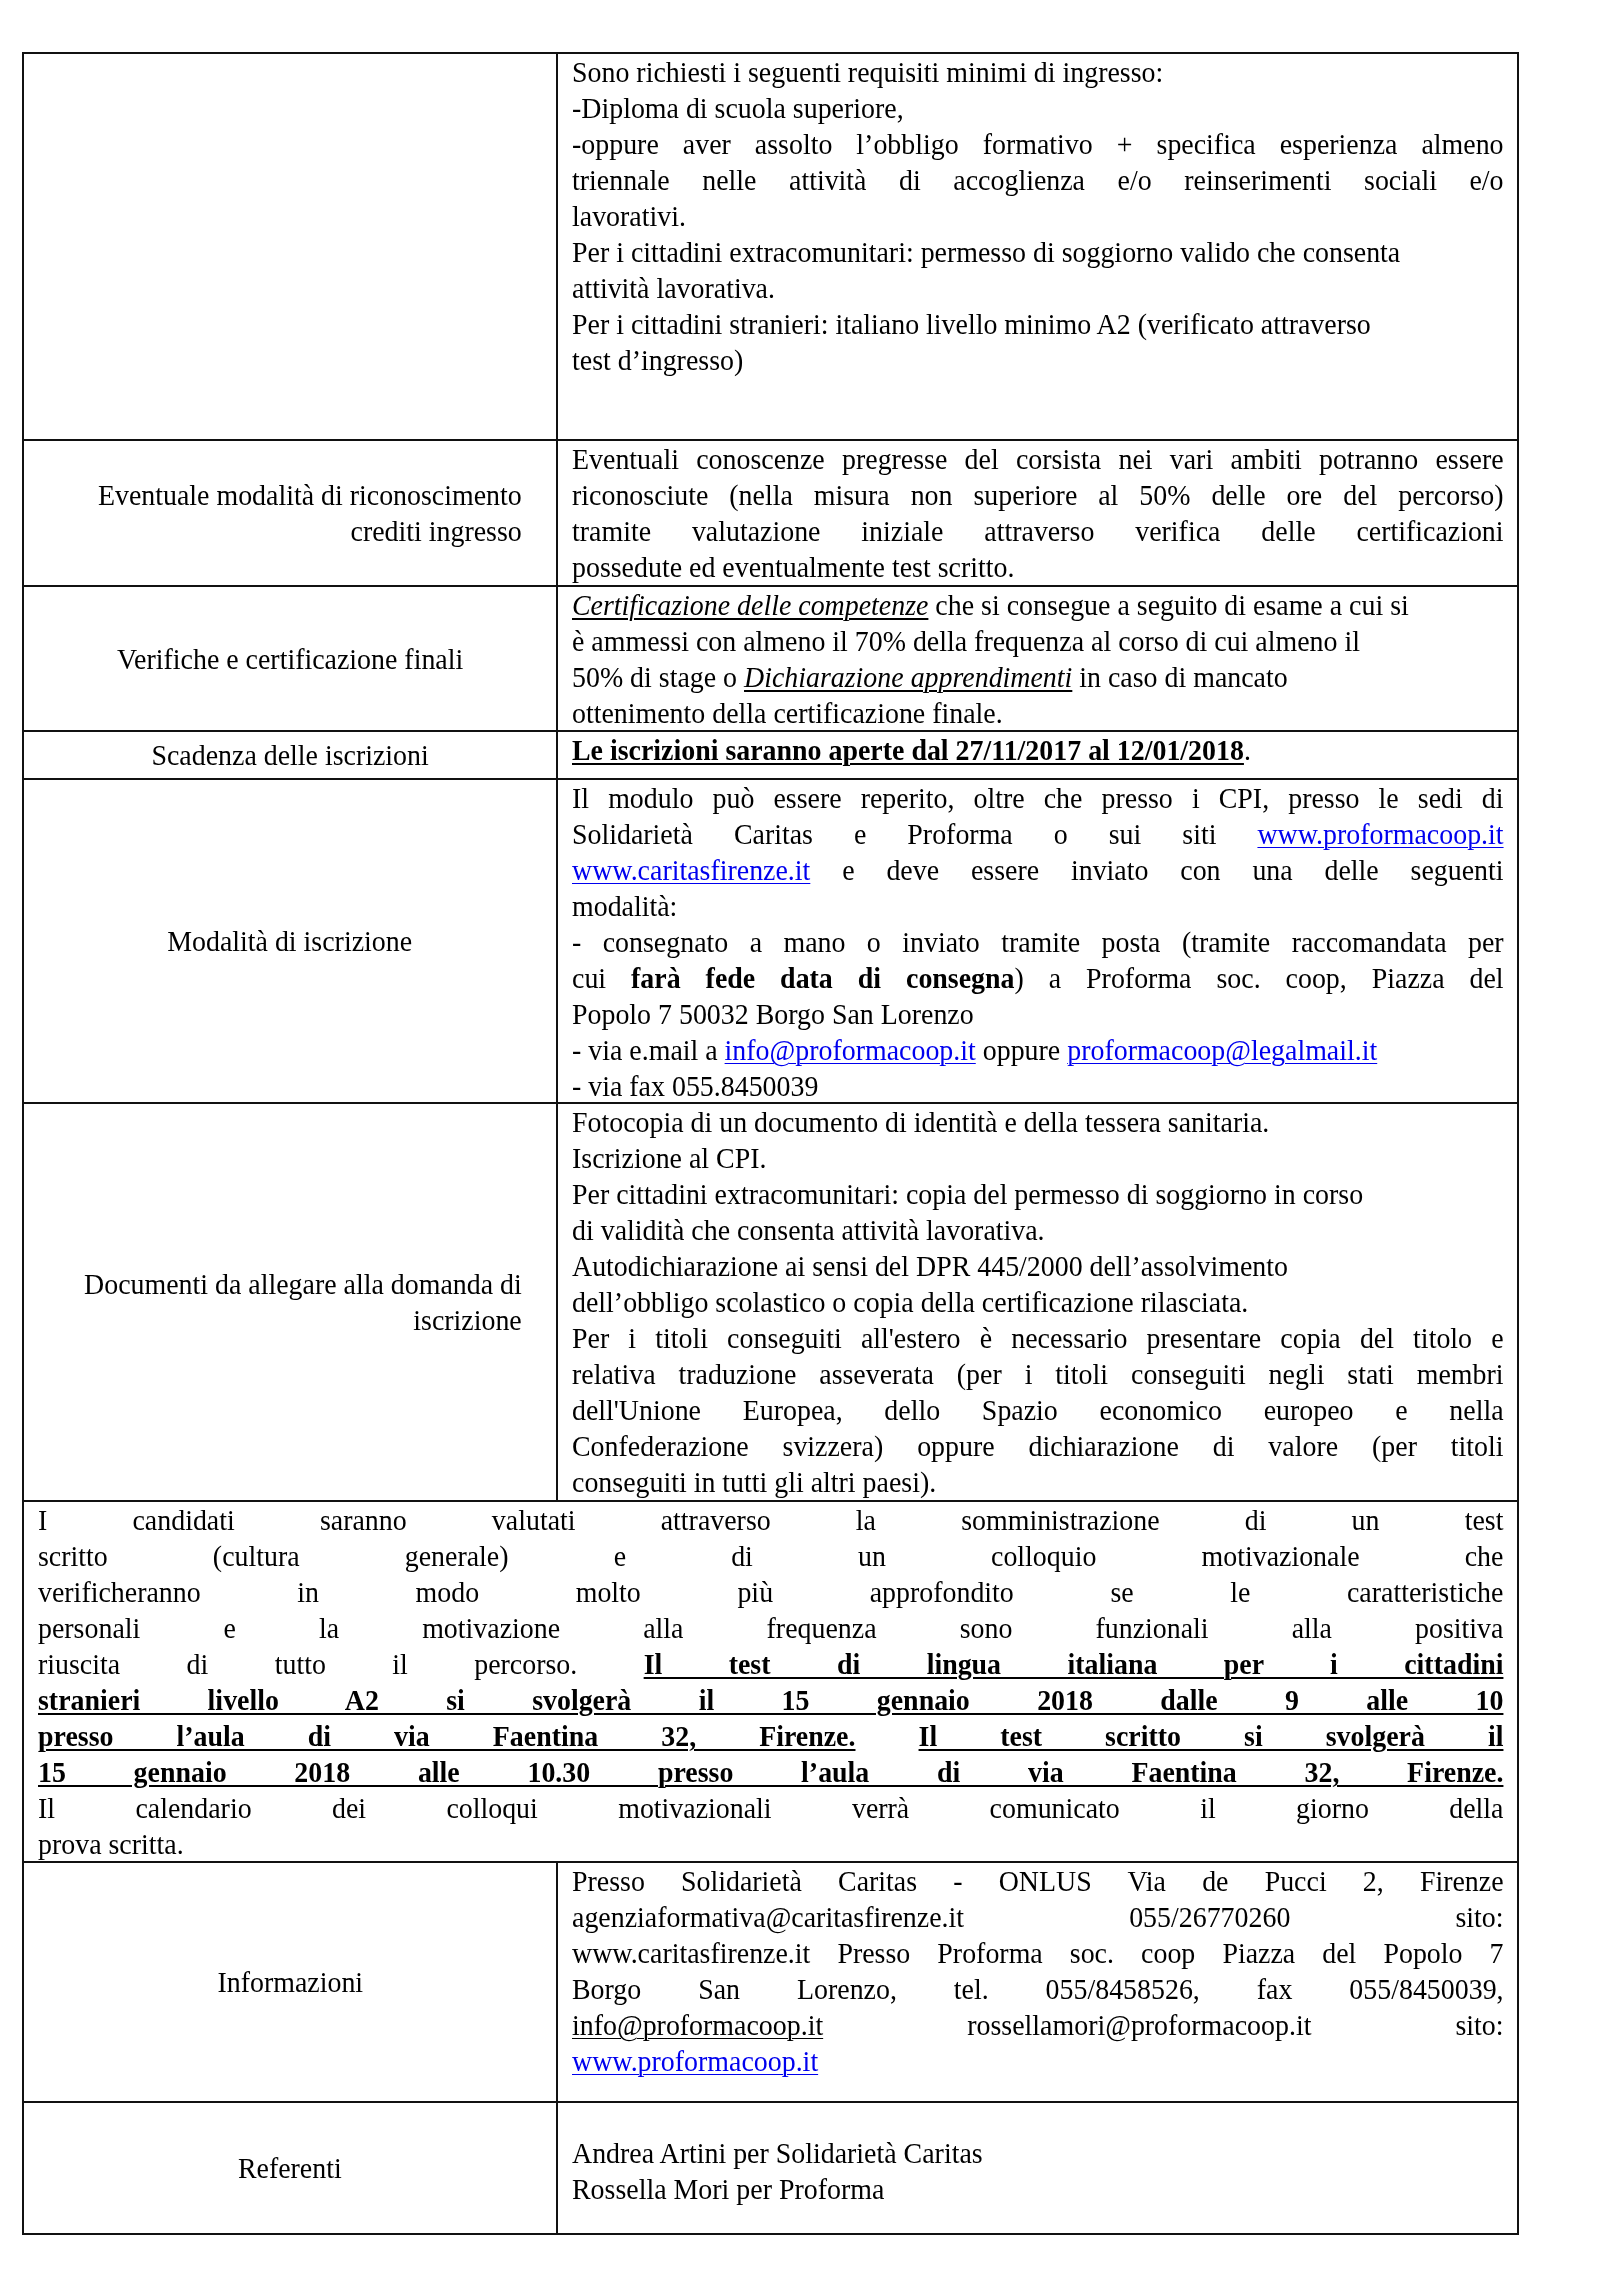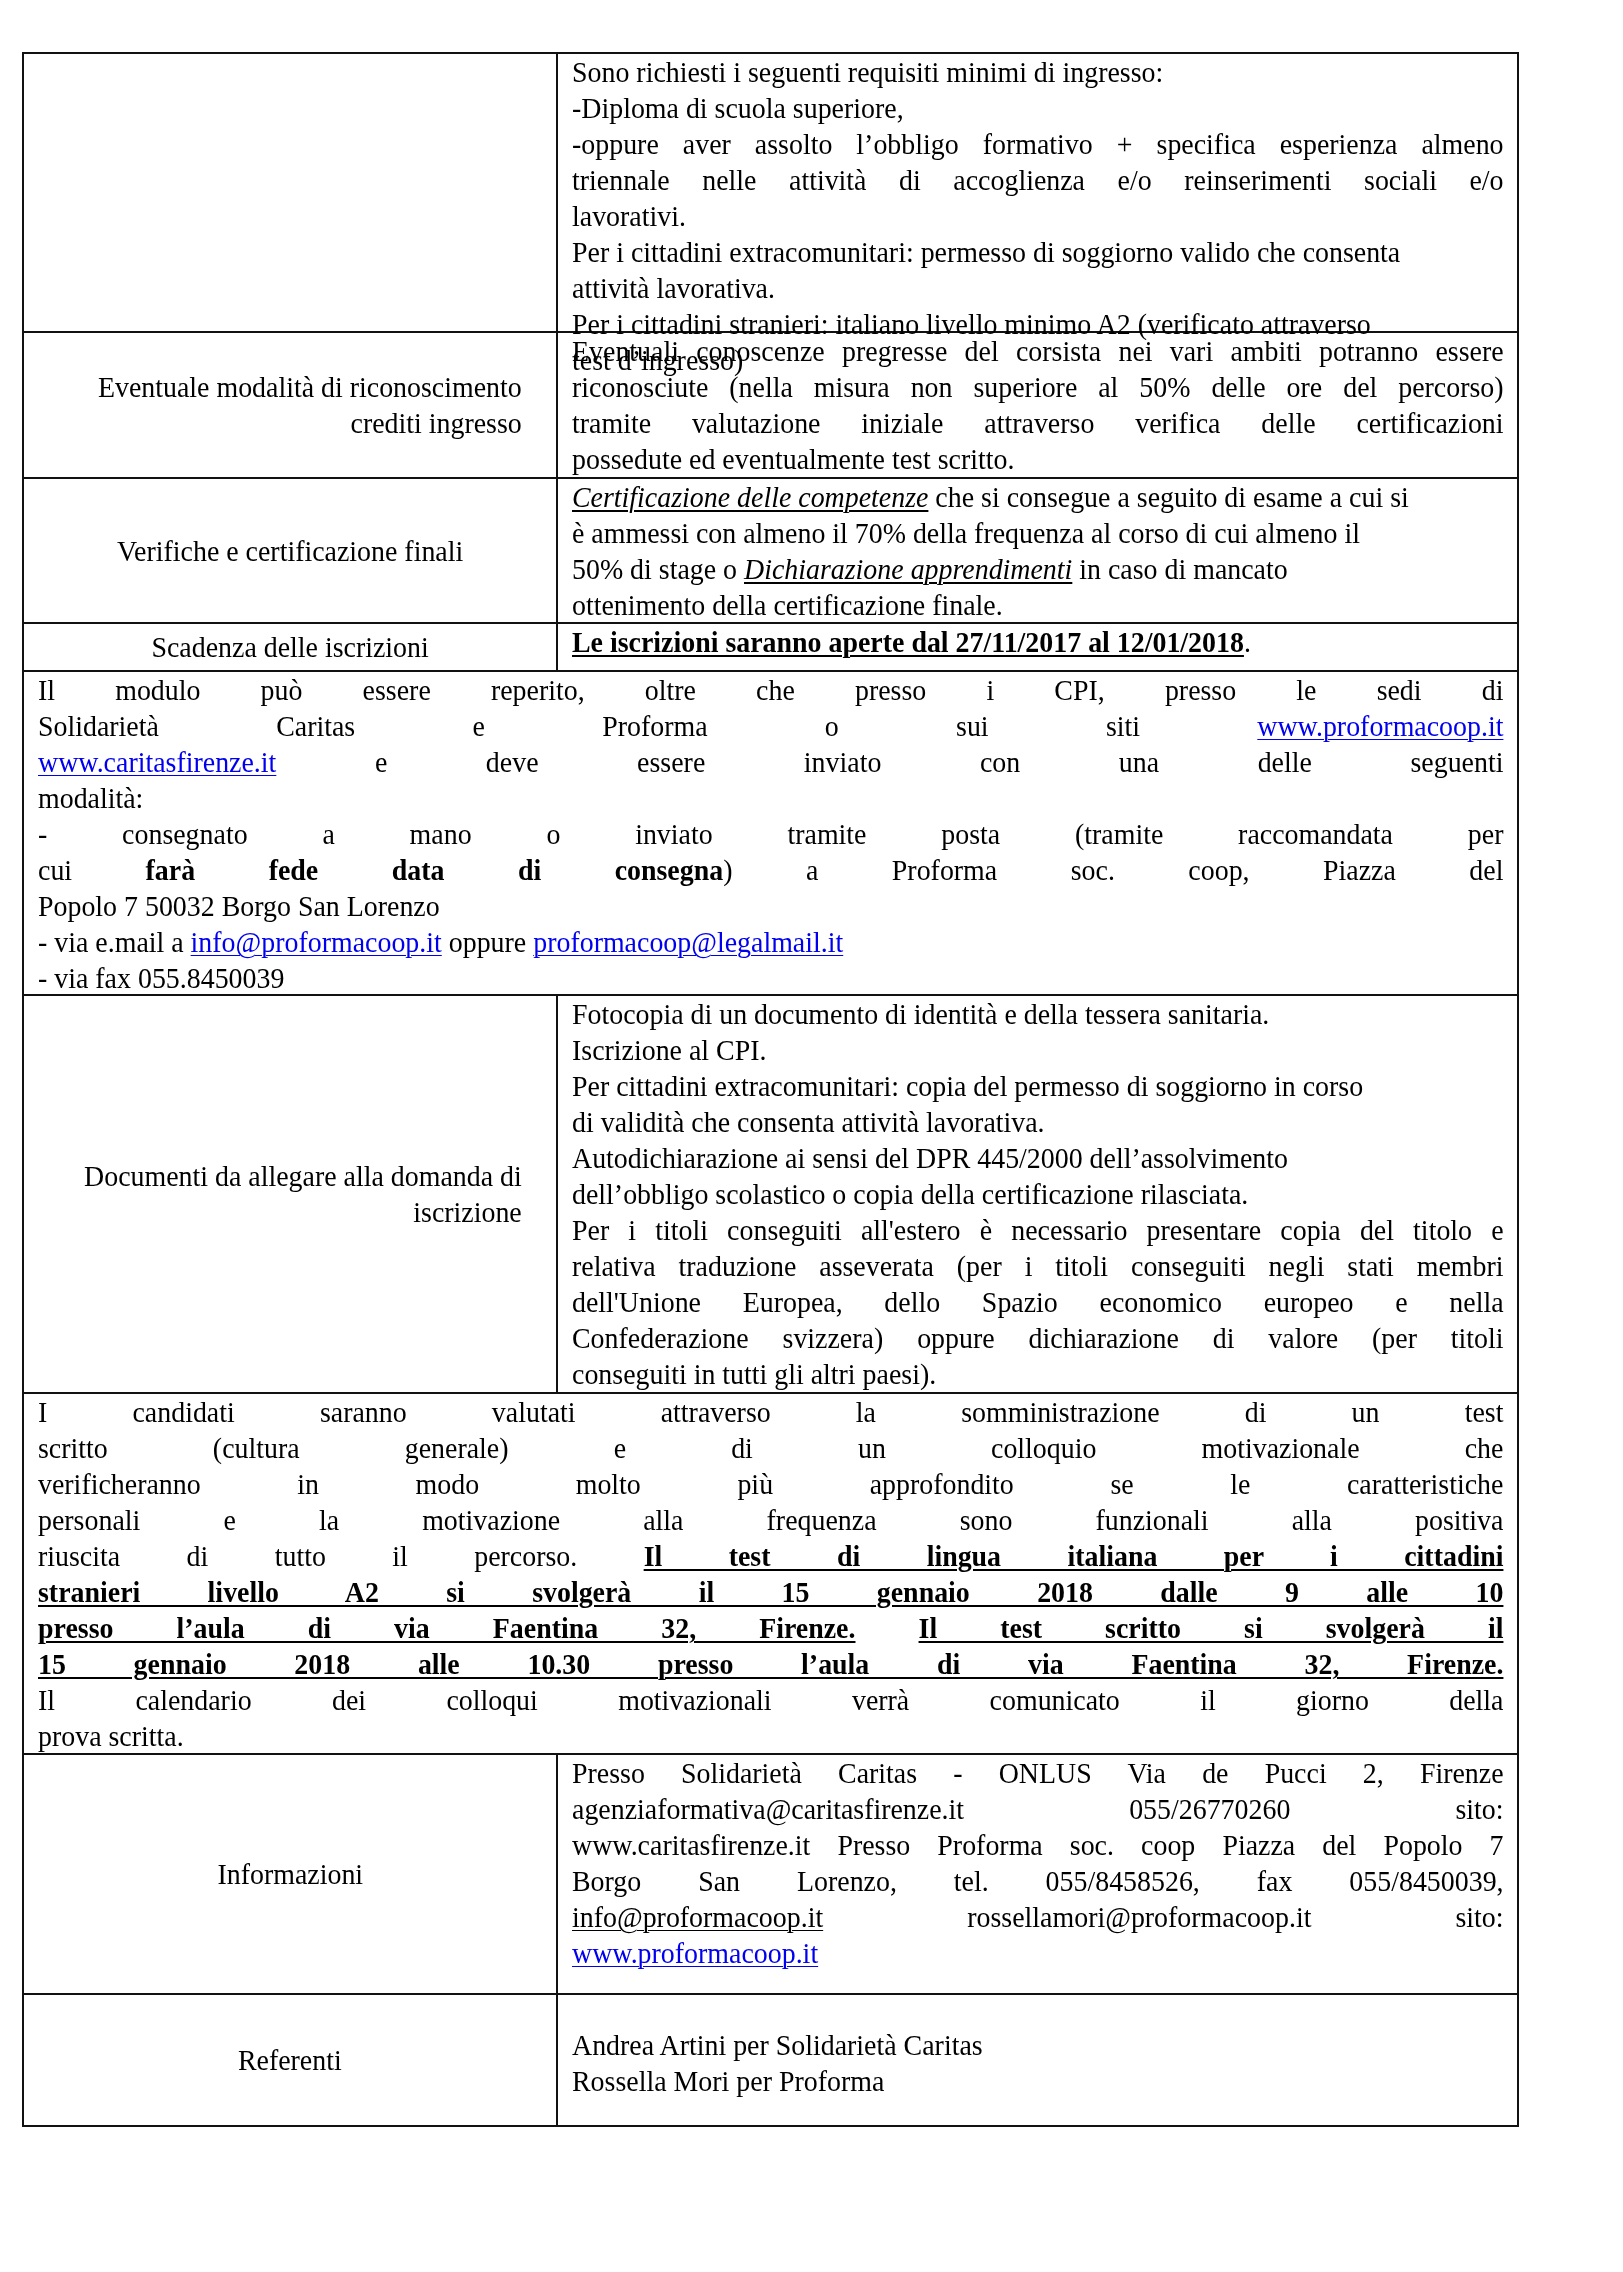--- a/index.html
+++ b/index.html
@@ -21,21 +21,21 @@
   .i { font-style: italic; }
   .b { font-weight: bold; }
   .link { color: #0000ee; text-decoration: underline; text-decoration-thickness: 1.4px; text-underline-offset: 3.4px; }
   .mail-plain { text-decoration: underline; text-decoration-thickness: 1.4px; text-underline-offset: 3.4px; }
 </style>
 </head>
 <body>
 
 <div class="table">
 
-  <div class="row" style="height:277px;">
+  <div class="row" style="height:385px;">
     <div class="cell-label">
         <span class="txt"></span>
       </div>
     <div class="cell-content">
       <span class="line">Sono richiesti i seguenti requisiti minimi di ingresso:</span>
       <span class="line">-Diploma di scuola superiore,</span>
       <span class="line just">-oppure aver assolto l’obbligo formativo + specifica esperienza almeno</span>
       <span class="line just">triennale nelle attività di accoglienza e/o reinserimenti sociali e/o</span>
       <span class="line">lavorativi.</span>
       <span class="line">Per i cittadini extracomunitari: permesso di soggiorno valido che consenta</span>
@@ -72,20 +72,23 @@
   <div class="row" style="height:48px;">
     <div class="cell-label">
         <span class="txt">Scadenza delle iscrizioni</span>
       </div>
     <div class="cell-content">
       <span class="line"><span class="b u">Le iscrizioni saranno aperte dal 27/11/2017 al 12/01/2018</span><span>.</span></span>
     </div>
   </div>
 
   <div class="row" style="height:324px;">
+    <div class="cell-label">
+        <span class="txt">Modalità di iscrizione</span>
+      </div>
     <div class="cell-content">
       <span class="line just">Il modulo può essere reperito, oltre che presso i CPI, presso le sedi di</span>
       <span class="line just"><span>Solidarietà Caritas e Proforma o sui siti </span> <a class="link">www.proformacoop.it</a></span>
       <span class="line just"><a class="link">www.caritasfirenze.it</a> <span> e deve essere inviato con una delle seguenti</span></span>
       <span class="line">modalità:</span>
       <span class="line just">- consegnato a mano o inviato tramite posta (tramite raccomandata per</span>
       <span class="line just"><span>cui </span> <span class="b">farà fede data di consegna</span><span>) a Proforma soc. coop, Piazza del</span></span>
       <span class="line">Popolo 7 50032 Borgo San Lorenzo</span>
       <span class="line"><span>- via e.mail a </span><a class="link">info@proformacoop.it</a><span> oppure </span><a class="link">proformacoop@legalmail.it</a></span>
       <span class="line">- via fax 055.8450039</span>

